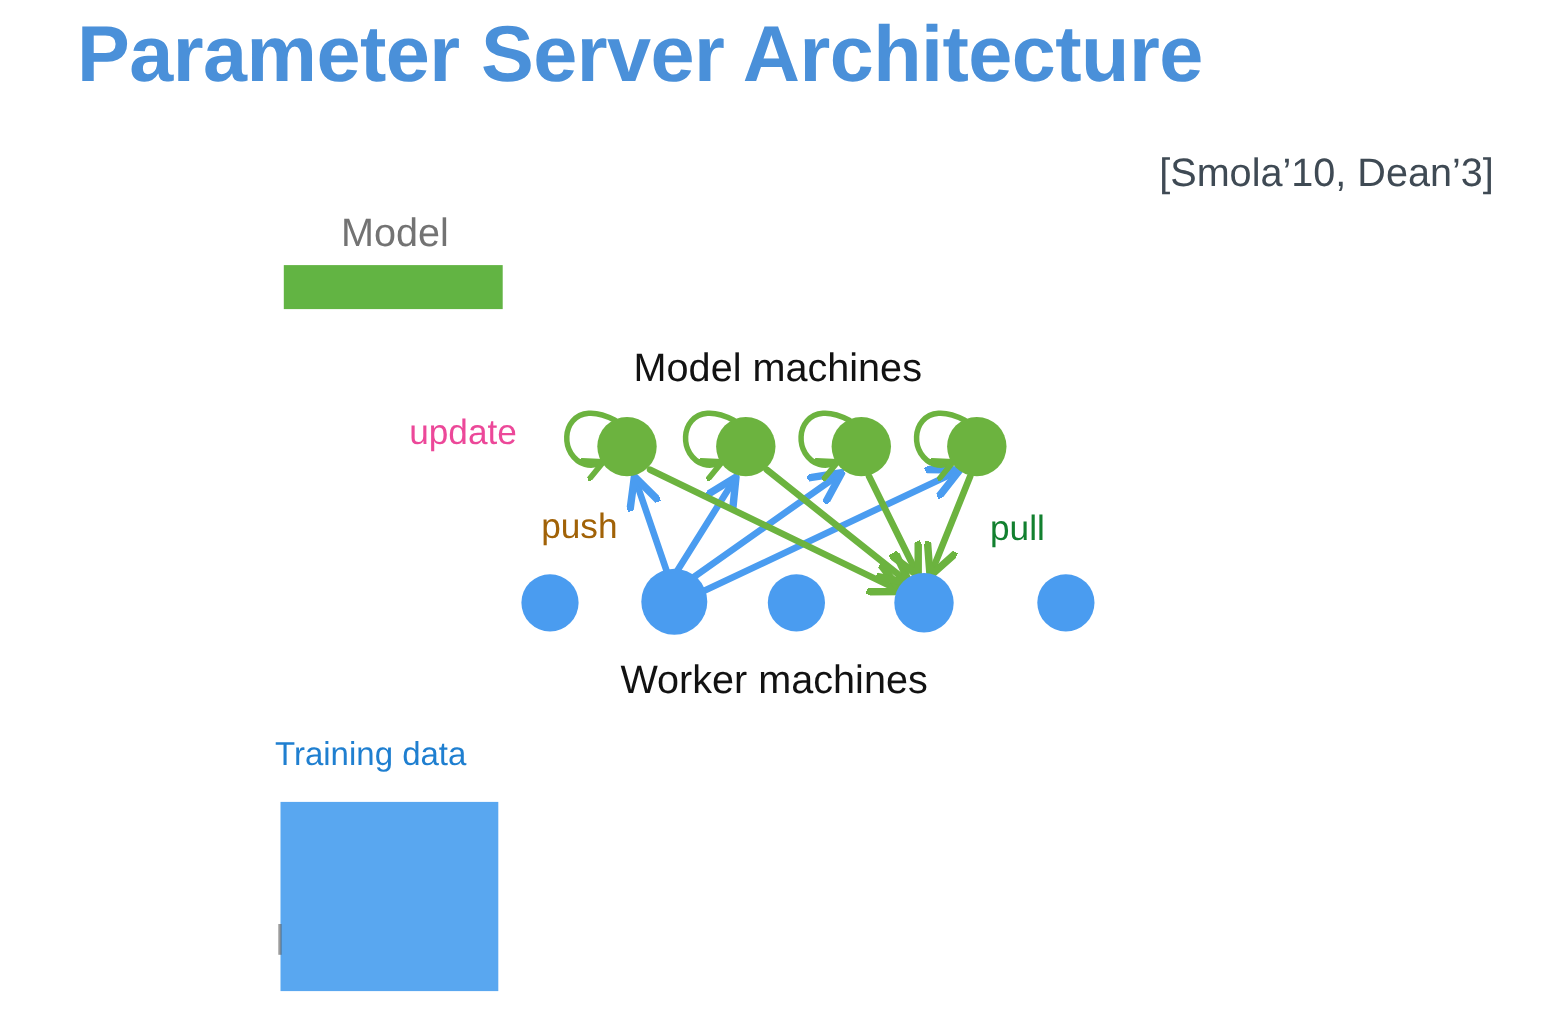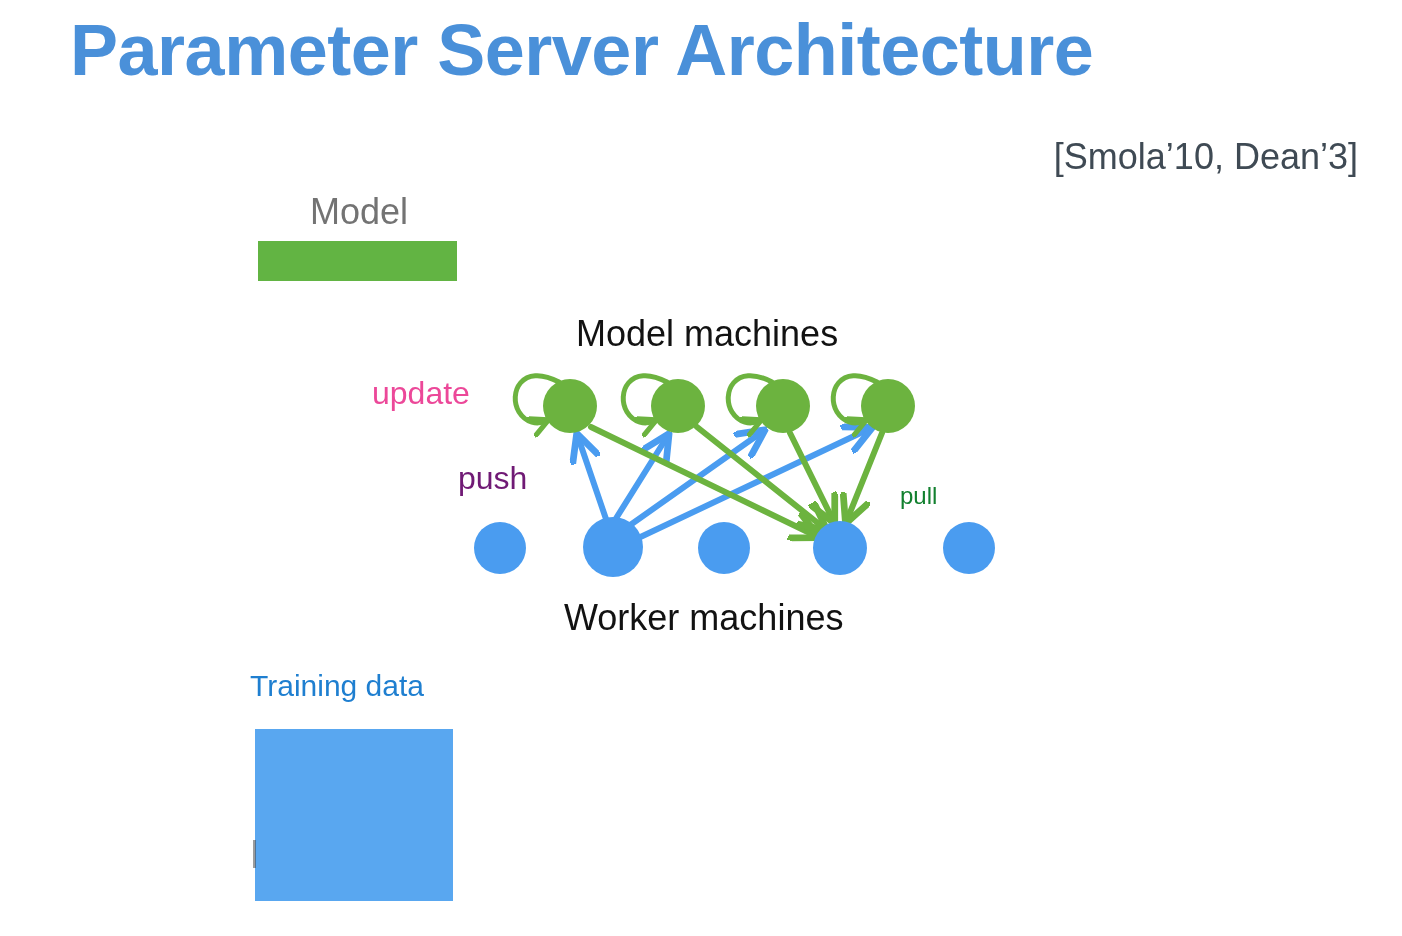--- a/index.html
+++ b/index.html
@@ -83,31 +83,31 @@
   #update-label {
     position: absolute;
     left: 372px;
     top: 375px;
     font-size: 32px;
     color: #ec4899;
     white-space: nowrap;
   }
   #push-label {
     position: absolute;
-    left: 458px;
+    left: 492px;
     top: 460px;
     font-size: 32px;
-    color: #701a75;
+    color: #a16207;
     white-space: nowrap;
   }
   #pull-label {
     position: absolute;
     left: 900px;
-    top: 482px;
-    font-size: 24px;
+    top: 462px;
+    font-size: 32px;
     color: #12802f;
     white-space: nowrap;
   }
 
   
   #training-data-label {
     position: absolute;
     left: 250px;
     top: 669px;
     font-size: 30px;

